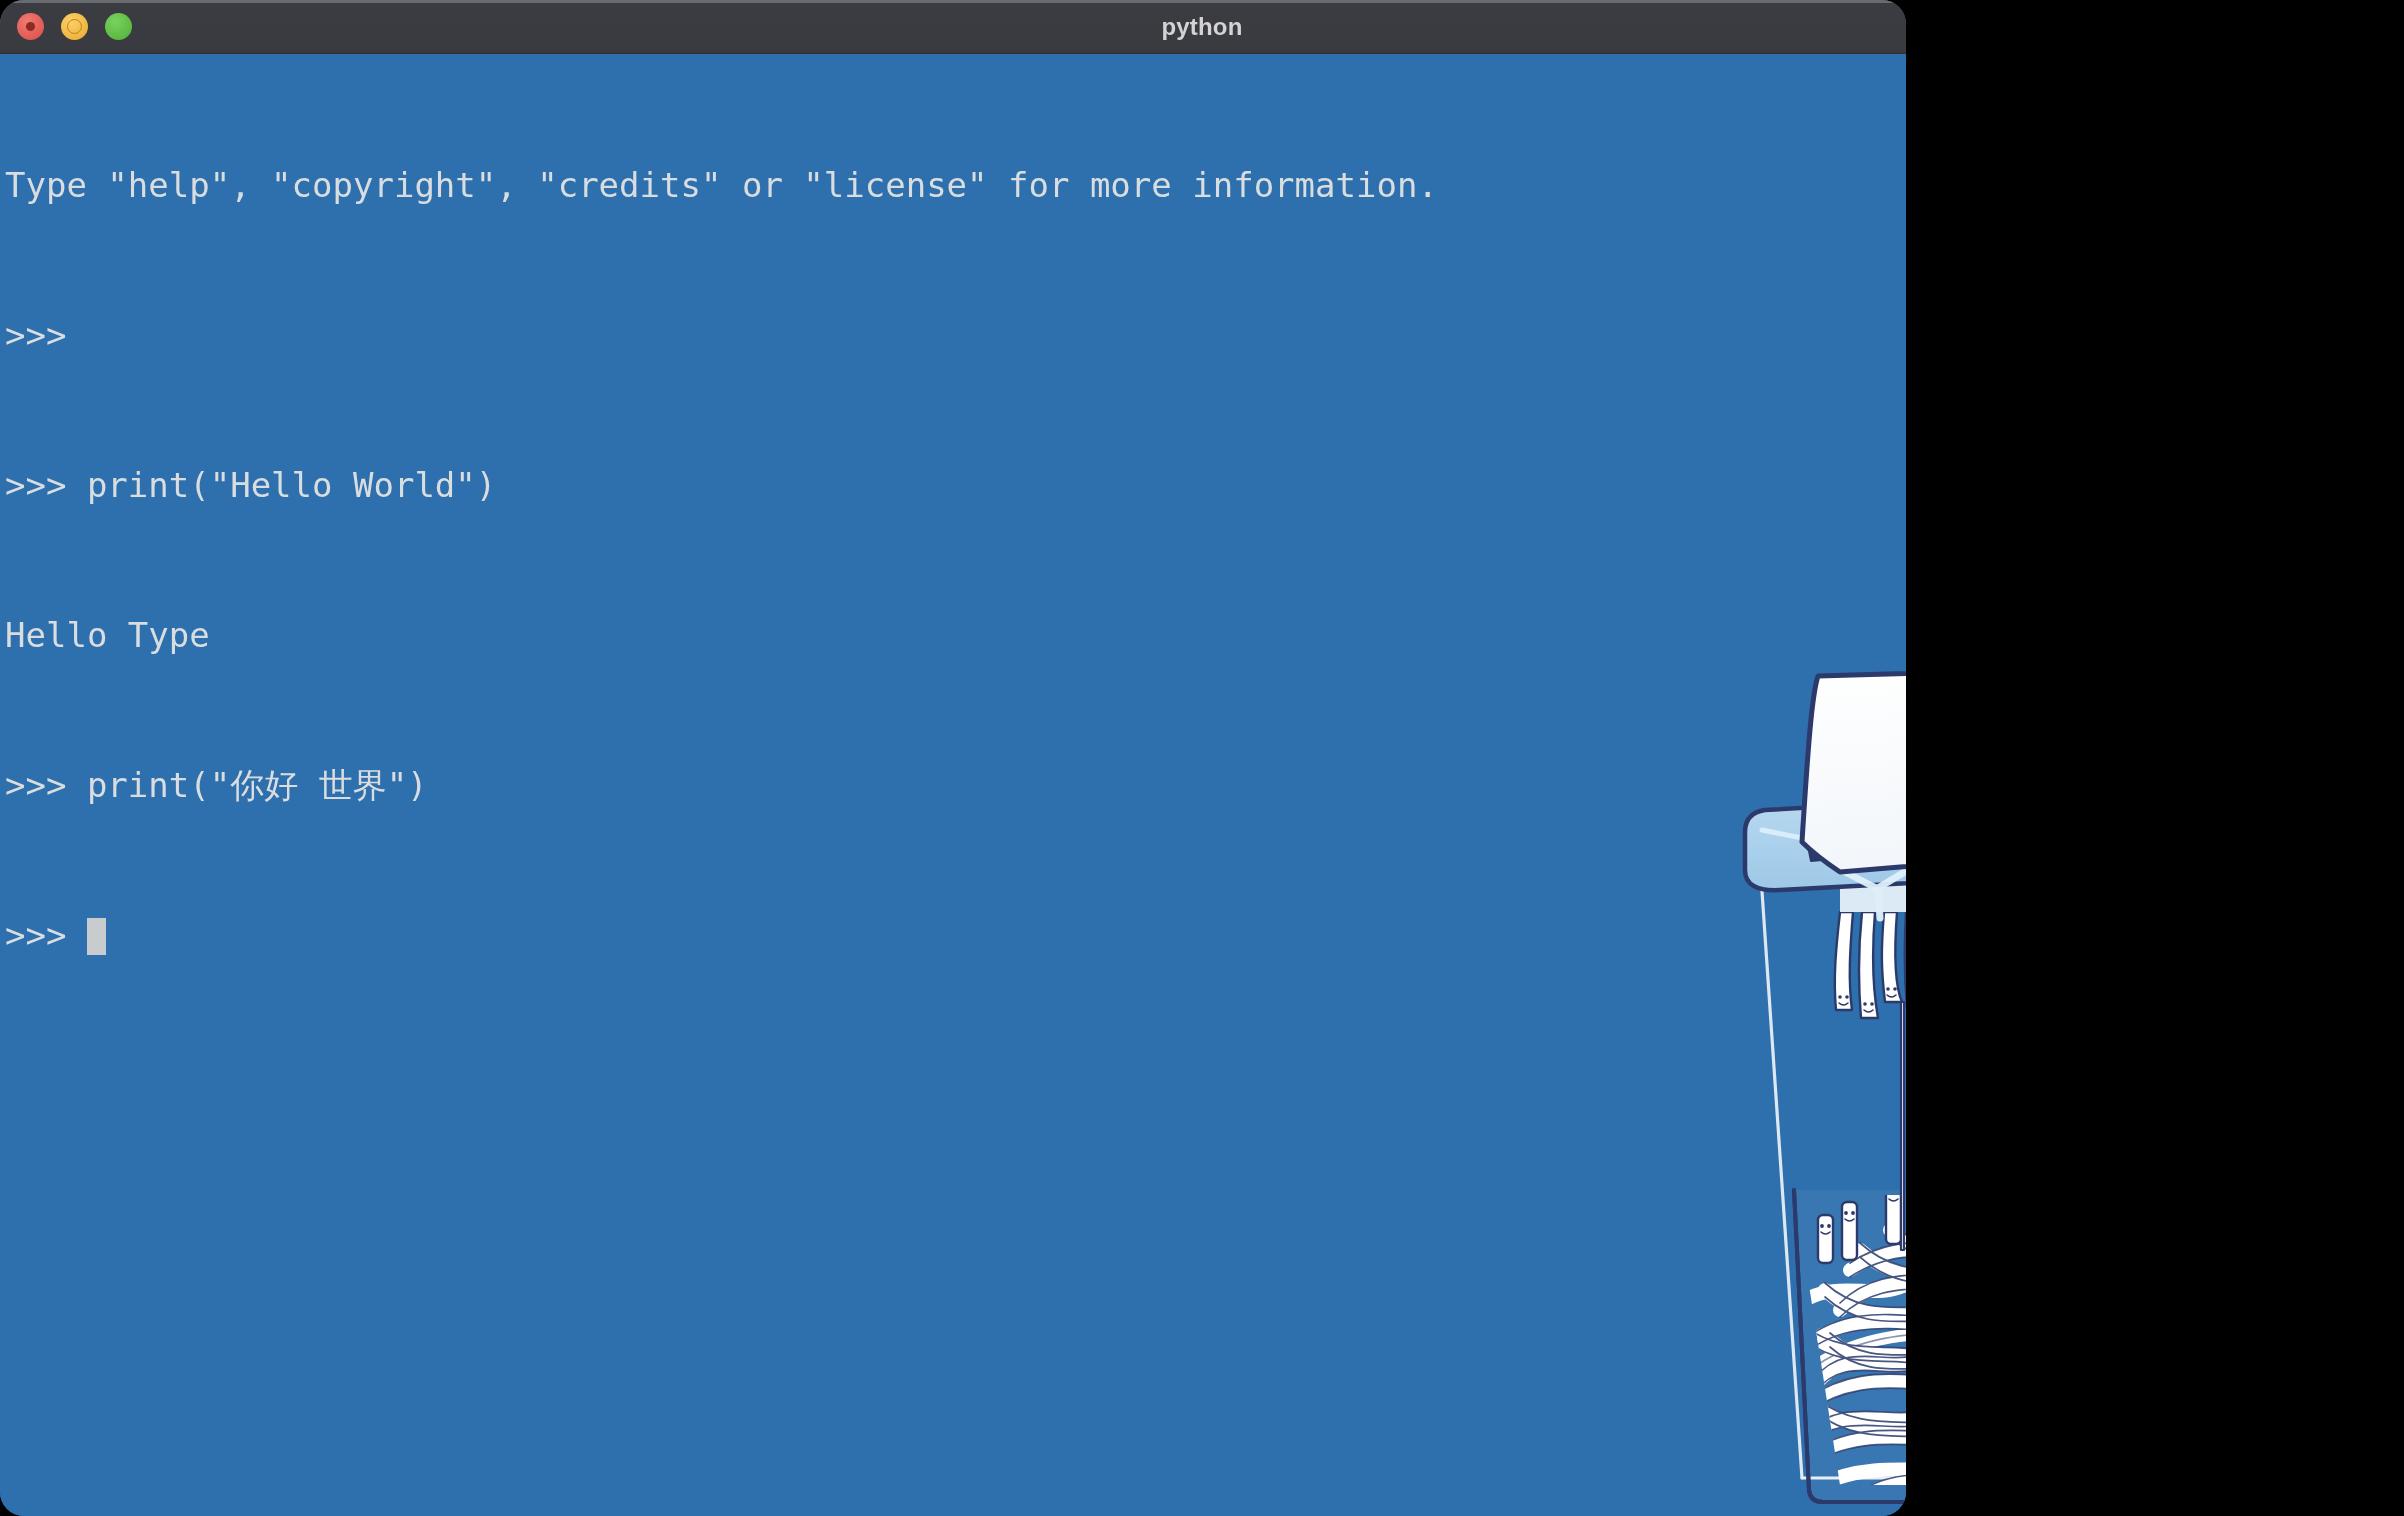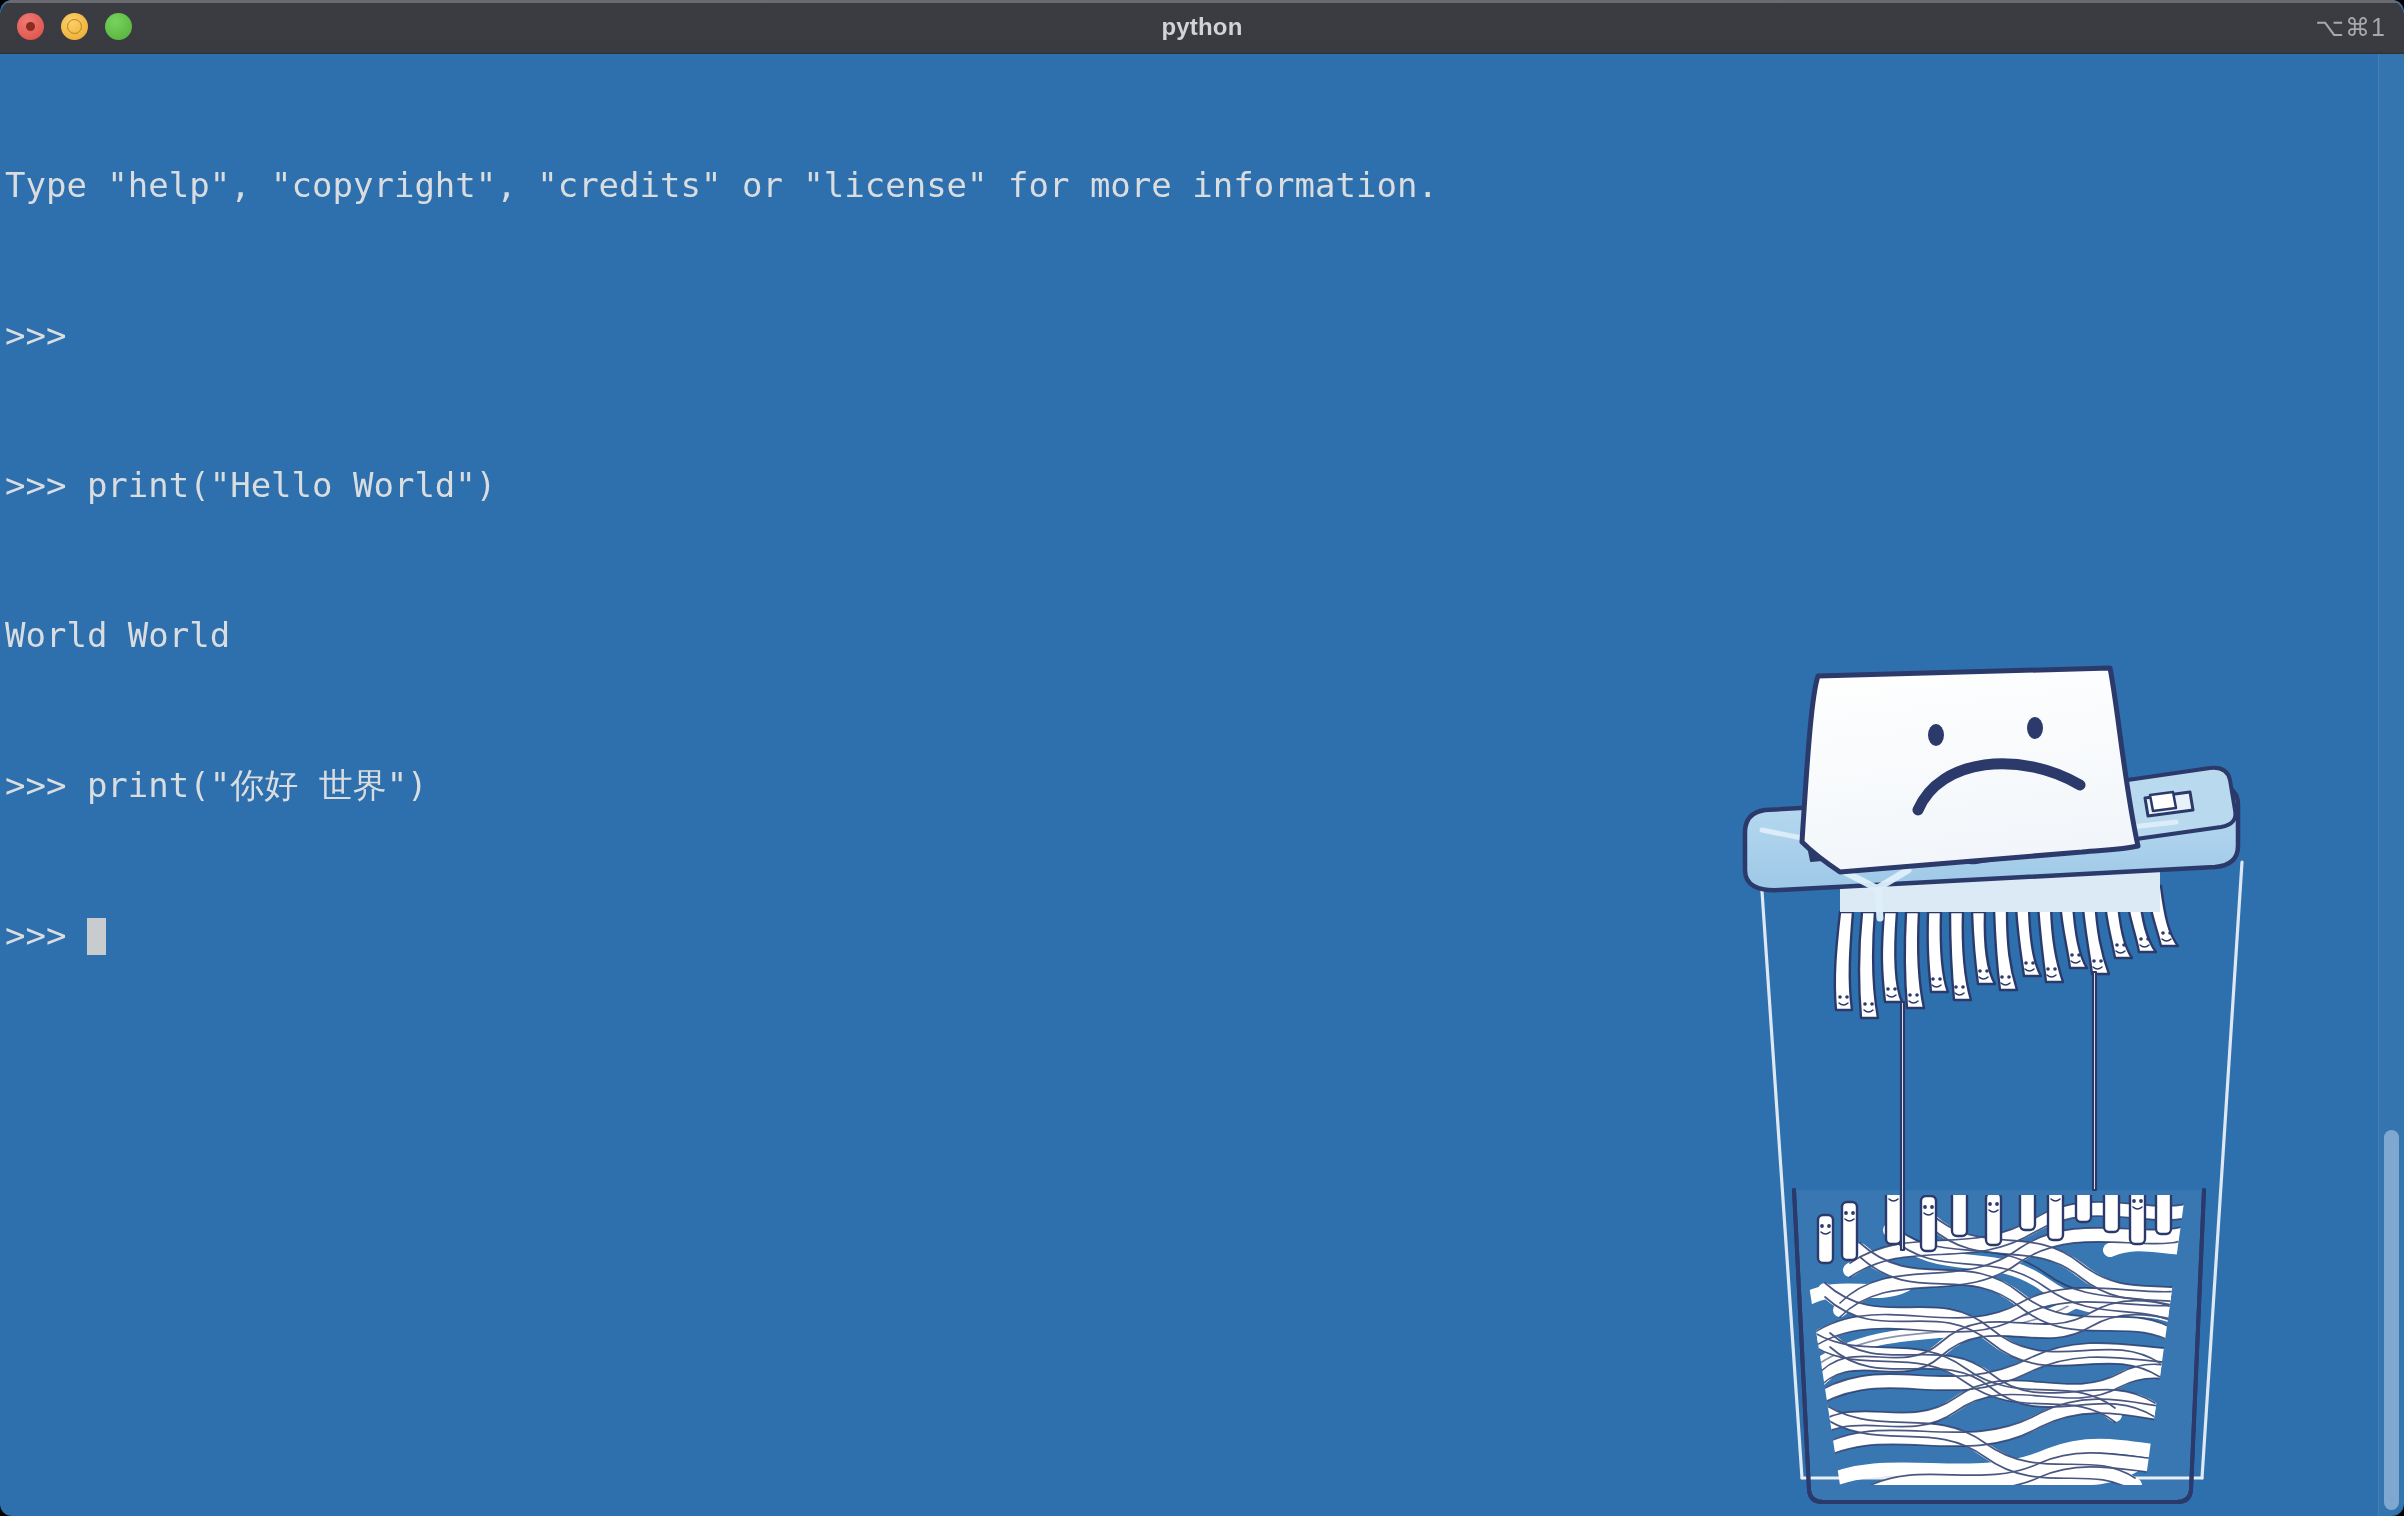--- a/index.html
+++ b/index.html
@@ -10,24 +10,24 @@
     height: 1516px;
     overflow: hidden;
   }
   body {
     font-family: "DejaVu Sans Mono", monospace;
   }
 
   .window {
     position: absolute;
     left: 0; top: 0;
-    width: 2404px;
+    width: 1906px;
     height: 1516px;
     background: #2E70AD;
-    border-radius: 12px;
+    border-radius: 24px;
     overflow: hidden;
     box-sizing: border-box;
   }
 
   
   .titlebar {
     position: absolute;
     left: 0; top: 0;
     width: 2404px;
     height: 54px;
@@ -457,21 +457,21 @@
             <path d="M228 160 C250 108 330 100 390 135" stroke="#2b3a6b" stroke-width="11" fill="none" stroke-linecap="round"></path>
           </g>
         </g>
       </svg>
     </div>
 
     <div class="term-text">
       <div class="term-line">Type "help", "copyright", "credits" or "license" for more information.</div>
       <div class="term-line">&gt;&gt;&gt; </div>
       <div class="term-line">&gt;&gt;&gt; print("Hello World")</div>
-      <div class="term-line">World World</div>
+      <div class="term-line">Hello Type</div>
       <div class="term-line">&gt;&gt;&gt; print("你好 世界")</div>
       <div class="term-line"><span>&gt;&gt;&gt; </span><span class="cursor-block"></span></div>
     </div>
 
     <div class="scroll-track">
       <div class="scroll-thumb"></div>
     </div>
 
   </div>
 </div>

